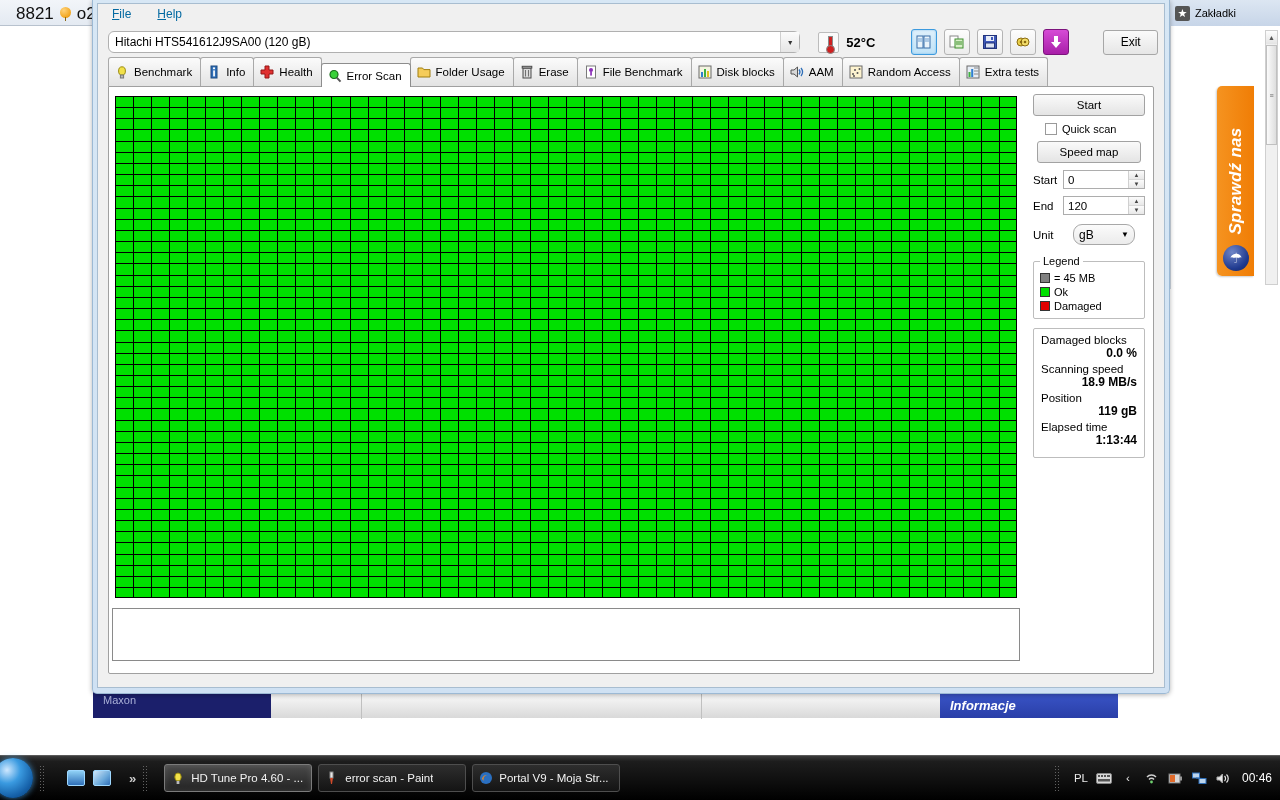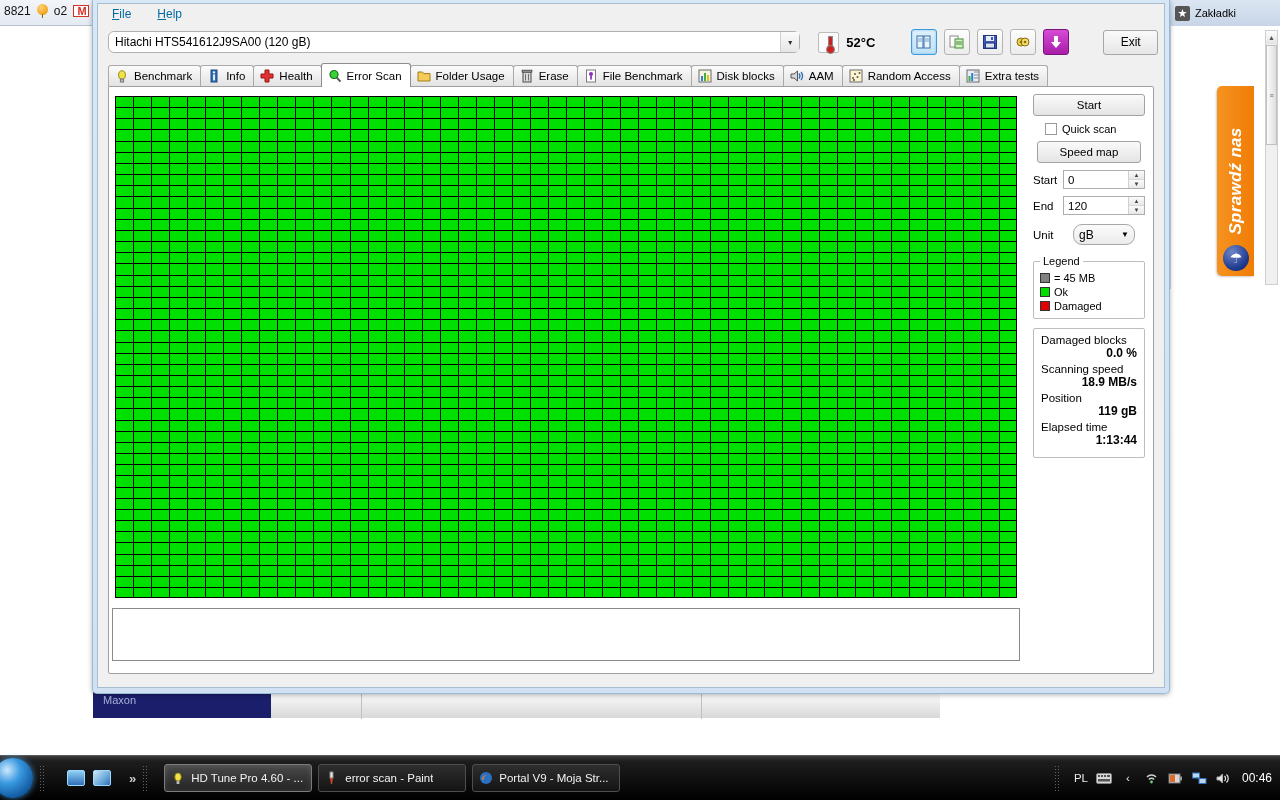--- a/index.html
+++ b/index.html
@@ -15,23 +15,23 @@
   #desktop {
     position: absolute; left: 0; top: 0; width: 1280px; height: 800px;
     background: #ffffff;
   }
   .bg-browser-top {
     position: absolute; left: 0; top: 0; width: 1280px; height: 26px;
     background: linear-gradient(to bottom, #f2f5f9 0%, #e4eaf2 100%);
     border-bottom: 1px solid #b8c2ce;
   }
   .bg-bookmark-left {
-    position: absolute; left: 4px; top: 4px;
+    position: absolute; left: 16px; top: 4px;
     display: flex; align-items: center; gap: 6px;
-    font-size: 12px; color: #111;
+    font-size: 17px; color: #111;
   }
   .bg-balloon {
     display: inline-block; width: 11px; height: 14px; position: relative;
   }
   .bg-balloon::before {
     content: ""; position: absolute; left: 0; top: 0;
     width: 11px; height: 11px; border-radius: 50%;
     background: radial-gradient(circle at 35% 30%, #ffd27a, #f2a51c 70%, #c9800a);
   }
   .bg-balloon::after {
@@ -196,21 +196,21 @@
     display:flex;align-items:center;justify-content:center;
     font-size: 12px; color:#000;
   }
 
   
   .tabstrip {
     margin: 9px 0 0 10px; height: 22px; display: flex; align-items: flex-end;
     position: relative; z-index: 3;
   }
   .tab {
-    height: 21px; display: flex; align-items: center; gap: 5px;
+    height: 29px; display: flex; align-items: center; gap: 5px;
     padding: 0 8px 0 6px;
     background: linear-gradient(to bottom,#fbfbfb,#e3e3e3);
     border: 1px solid #a9a9a9; border-bottom: none;
     border-radius: 3px 3px 0 0;
     font-size: 11.5px; color: #000;
     margin-right: -1px;
   }
   .tab.sel {
     height: 24px; background: #fff; border-color: #8d8d8d;
     margin-bottom: -1px; z-index: 4; font-weight: normal;
@@ -367,20 +367,21 @@
   <div class="orange-tab">
     <div class="vtext">Sprawdź nas</div>
     <div class="umbrella">☂</div>
   </div>
 
   <div class="bg-maxon">Maxon</div>
   <div class="bg-greybar">
     <span class="sep" style="left:90px"></span>
     <span class="sep" style="left:430px"></span>
   </div>
+  <div class="bg-info-bar">Informacje</div>
 </div>
 
 <div id="hdtune">
   <div class="win-inner">
 
     <div class="menubar">
       <div class="mi"><u>F</u><span style="text-decoration:none">ile</span></div>
       <div class="mi"><u>H</u><span style="text-decoration:none">elp</span></div>
     </div>
 

